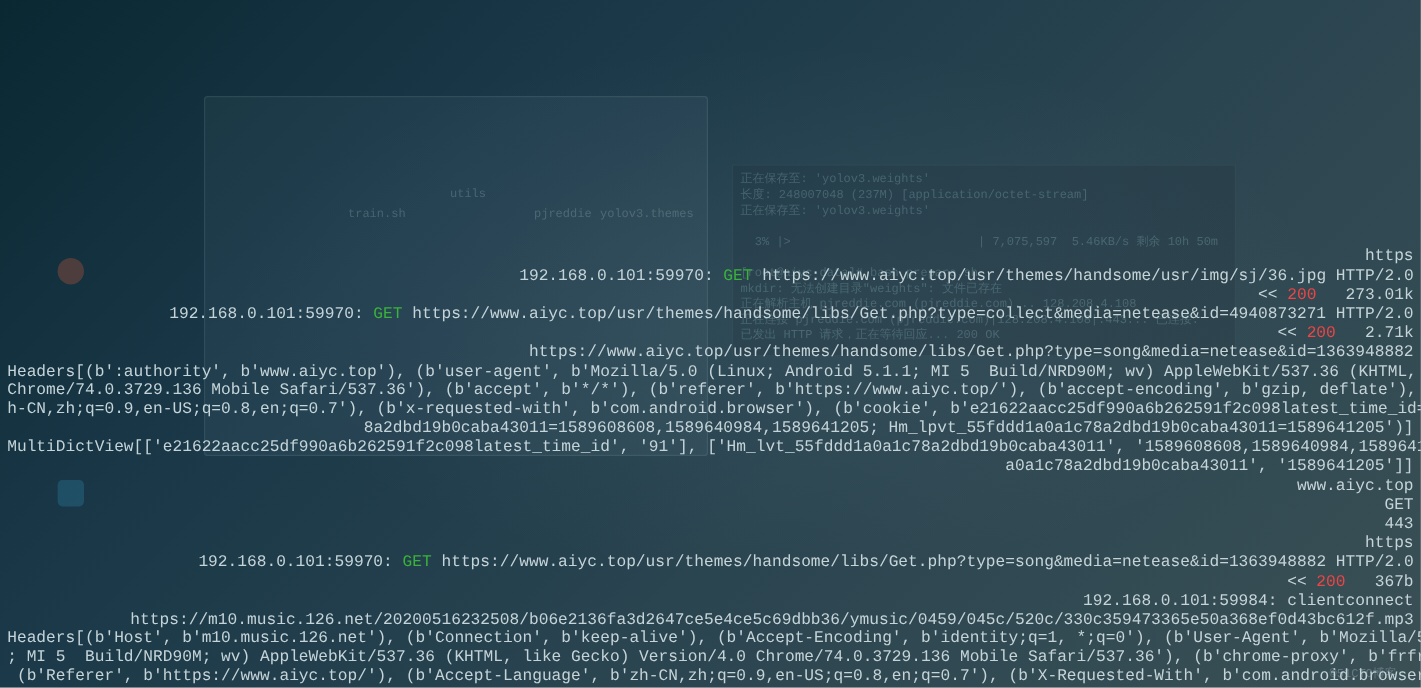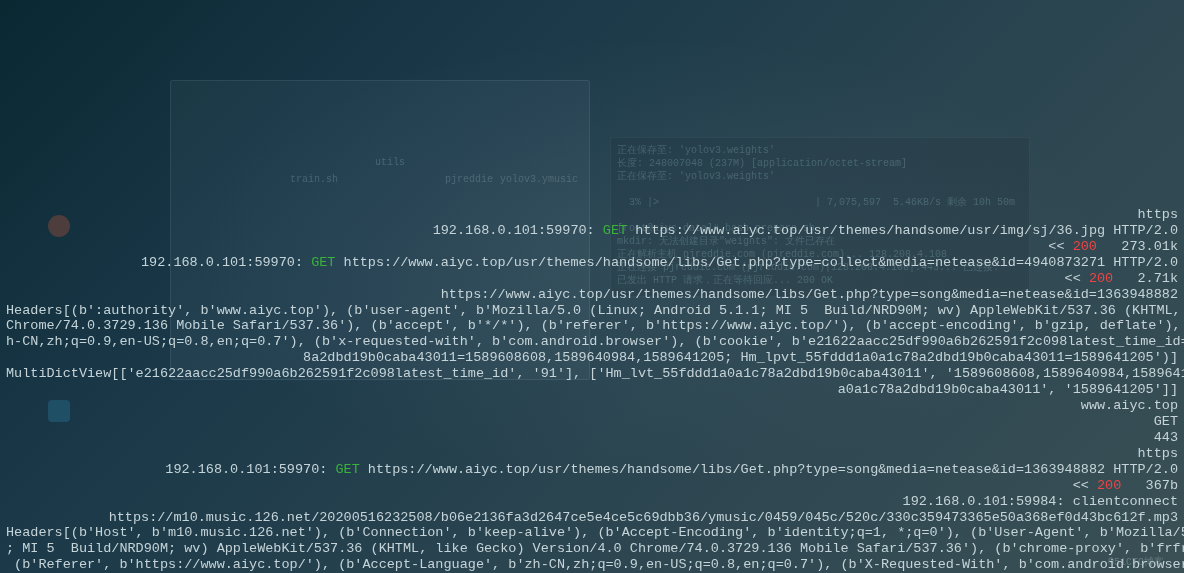--- a/index.html
+++ b/index.html
@@ -98,21 +98,21 @@
   3% |&gt;                          | 7,075,597  5.46KB/s 剩余 10h 50m
 
 [root@aiyc data]# bash prepare.sh
 mkdir: 无法创建目录"weights": 文件已存在
 正在解析主机 pjreddie.com (pjreddie.com)... 128.208.4.108
 正在连接 pjreddie.com (pjreddie.com)|128.208.4.108|:443... 已连接.
 已发出 HTTP 请求，正在等待回应... 200 OK</div>
 <div class="bg-items bg1">train.sh</div>
 <div class="bg-items bg2">utils</div>
 <div class="bg-items bg3">pjreddie</div>
-<div class="bg-items bg4">yolov3.ymusic</div>
+<div class="bg-items bg4">yolov3.themes</div>
 <div class="taskbar-icon ti1"></div>
 <div class="taskbar-icon ti2"></div>
 
 <div class="terminal" id="terminal"><span class="line"><span>https</span></span><span class="line"><span>192.168.0.101:59970: </span><span class="get">GET</span><span> https://www.aiyc.top/usr/themes/handsome/usr/img/sj/36.jpg HTTP/2.0</span></span><span class="line"><span>               &lt;&lt; </span><span class="code200">200</span><span>   273.01k</span></span><span class="line"><span>192.168.0.101:59970: </span><span class="get">GET</span><span> https://www.aiyc.top/usr/themes/handsome/libs/Get.php?type=collect&amp;media=netease&amp;id=4940873271 HTTP/2.0</span></span><span class="line"><span>               &lt;&lt; </span><span class="code200">200</span><span>   2.71k</span></span><span class="line"><span>https://www.aiyc.top/usr/themes/handsome/libs/Get.php?type=song&amp;media=netease&amp;id=1363948882</span></span><span class="line"><span>Headers[(b':authority', b'www.aiyc.top'), (b'user-agent', b'Mozilla/5.0 (Linux; Android 5.1.1; MI 5  Build/NRD90M; wv) AppleWebKit/537.36 (KHTML, like Gecko) Version/4.</span></span><span class="line"><span>Chrome/74.0.3729.136 Mobile Safari/537.36'), (b'accept', b'*/*'), (b'referer', b'https://www.aiyc.top/'), (b'accept-encoding', b'gzip, deflate'), (b'accept-language', b</span></span><span class="line"><span>h-CN,zh;q=0.9,en-US;q=0.8,en;q=0.7'), (b'x-requested-with', b'com.android.browser'), (b'cookie', b'e21622aacc25df990a6b262591f2c098latest_time_id=91; Hm_lvt_55fddd1a0a1</span></span><span class="line"><span>8a2dbd19b0caba43011=1589608608,1589640984,1589641205; Hm_lpvt_55fddd1a0a1c78a2dbd19b0caba43011=1589641205')]</span></span><span class="line"><span>MultiDictView[['e21622aacc25df990a6b262591f2c098latest_time_id', '91'], ['Hm_lvt_55fddd1a0a1c78a2dbd19b0caba43011', '1589608608,1589640984,1589641205'], ['Hm_lpvt_55fddd</span></span><span class="line"><span>a0a1c78a2dbd19b0caba43011', '1589641205']]</span></span><span class="line"><span>www.aiyc.top</span></span><span class="line"><span>GET</span></span><span class="line"><span>443</span></span><span class="line"><span>https</span></span><span class="line"><span>192.168.0.101:59970: </span><span class="get">GET</span><span> https://www.aiyc.top/usr/themes/handsome/libs/Get.php?type=song&amp;media=netease&amp;id=1363948882 HTTP/2.0</span></span><span class="line"><span>               &lt;&lt; </span><span class="code200">200</span><span>   367b</span></span><span class="line"><span>192.168.0.101:59984: clientconnect</span></span><span class="line"><span>https://m10.music.126.net/20200516232508/b06e2136fa3d2647ce5e4ce5c69dbb36/ymusic/0459/045c/520c/330c359473365e50a368ef0d43bc612f.mp3</span></span><span class="line"><span>Headers[(b'Host', b'm10.music.126.net'), (b'Connection', b'keep-alive'), (b'Accept-Encoding', b'identity;q=1, *;q=0'), (b'User-Agent', b'Mozilla/5.0 (Linux; Android 5.1</span></span><span class="line"><span>; MI 5  Build/NRD90M; wv) AppleWebKit/537.36 (KHTML, like Gecko) Version/4.0 Chrome/74.0.3729.136 Mobile Safari/537.36'), (b'chrome-proxy', b'frfr'), (b'Accept', b'*/*'</span></span><span class="line"><span> (b'Referer', b'https://www.aiyc.top/'), (b'Accept-Language', b'zh-CN,zh;q=0.9,en-US;q=0.8,en;q=0.7'), (b'X-Requested-With', b'com.android.browser'), (b'Range', b'bytes</span></span></div>
 
 <div class="watermark">©51CTO博客</div>
 
 
 
 

